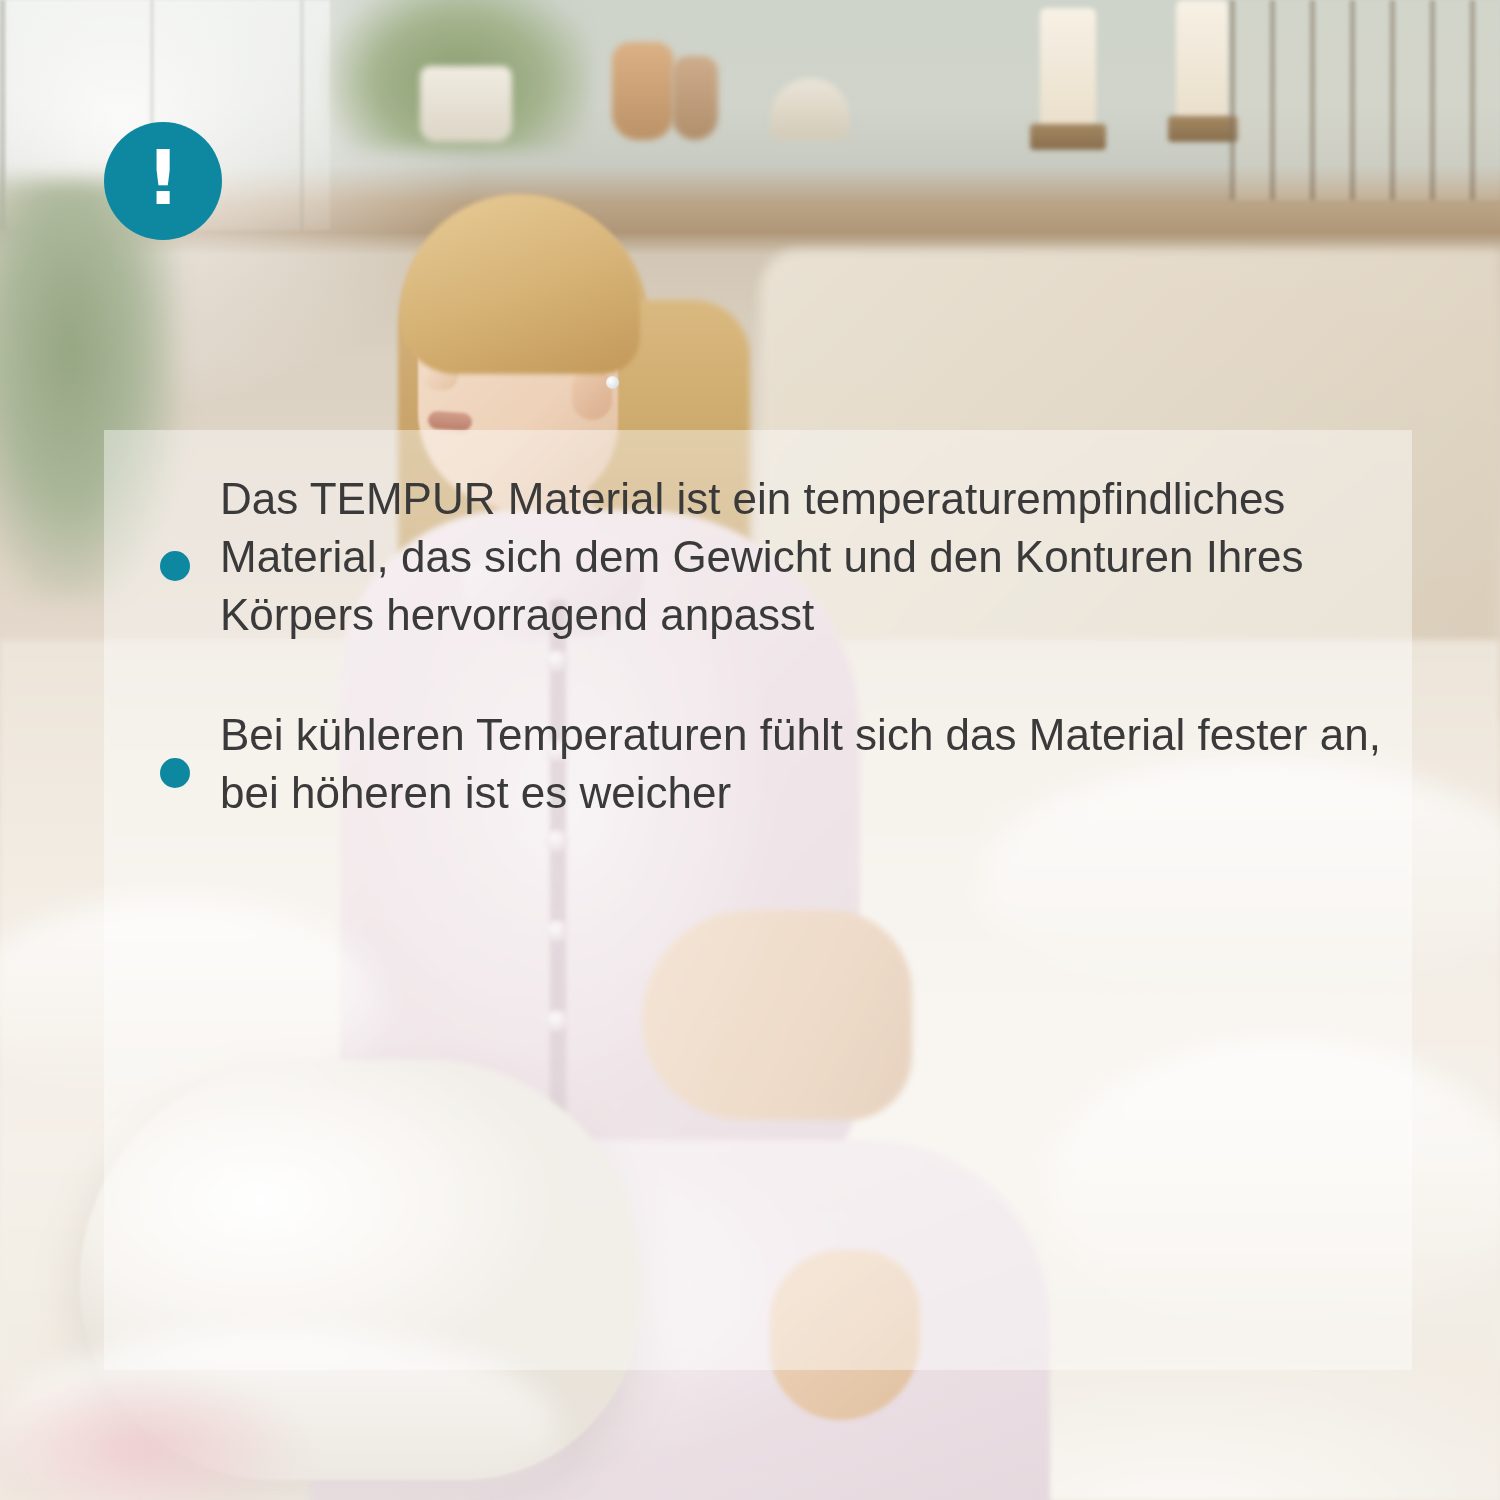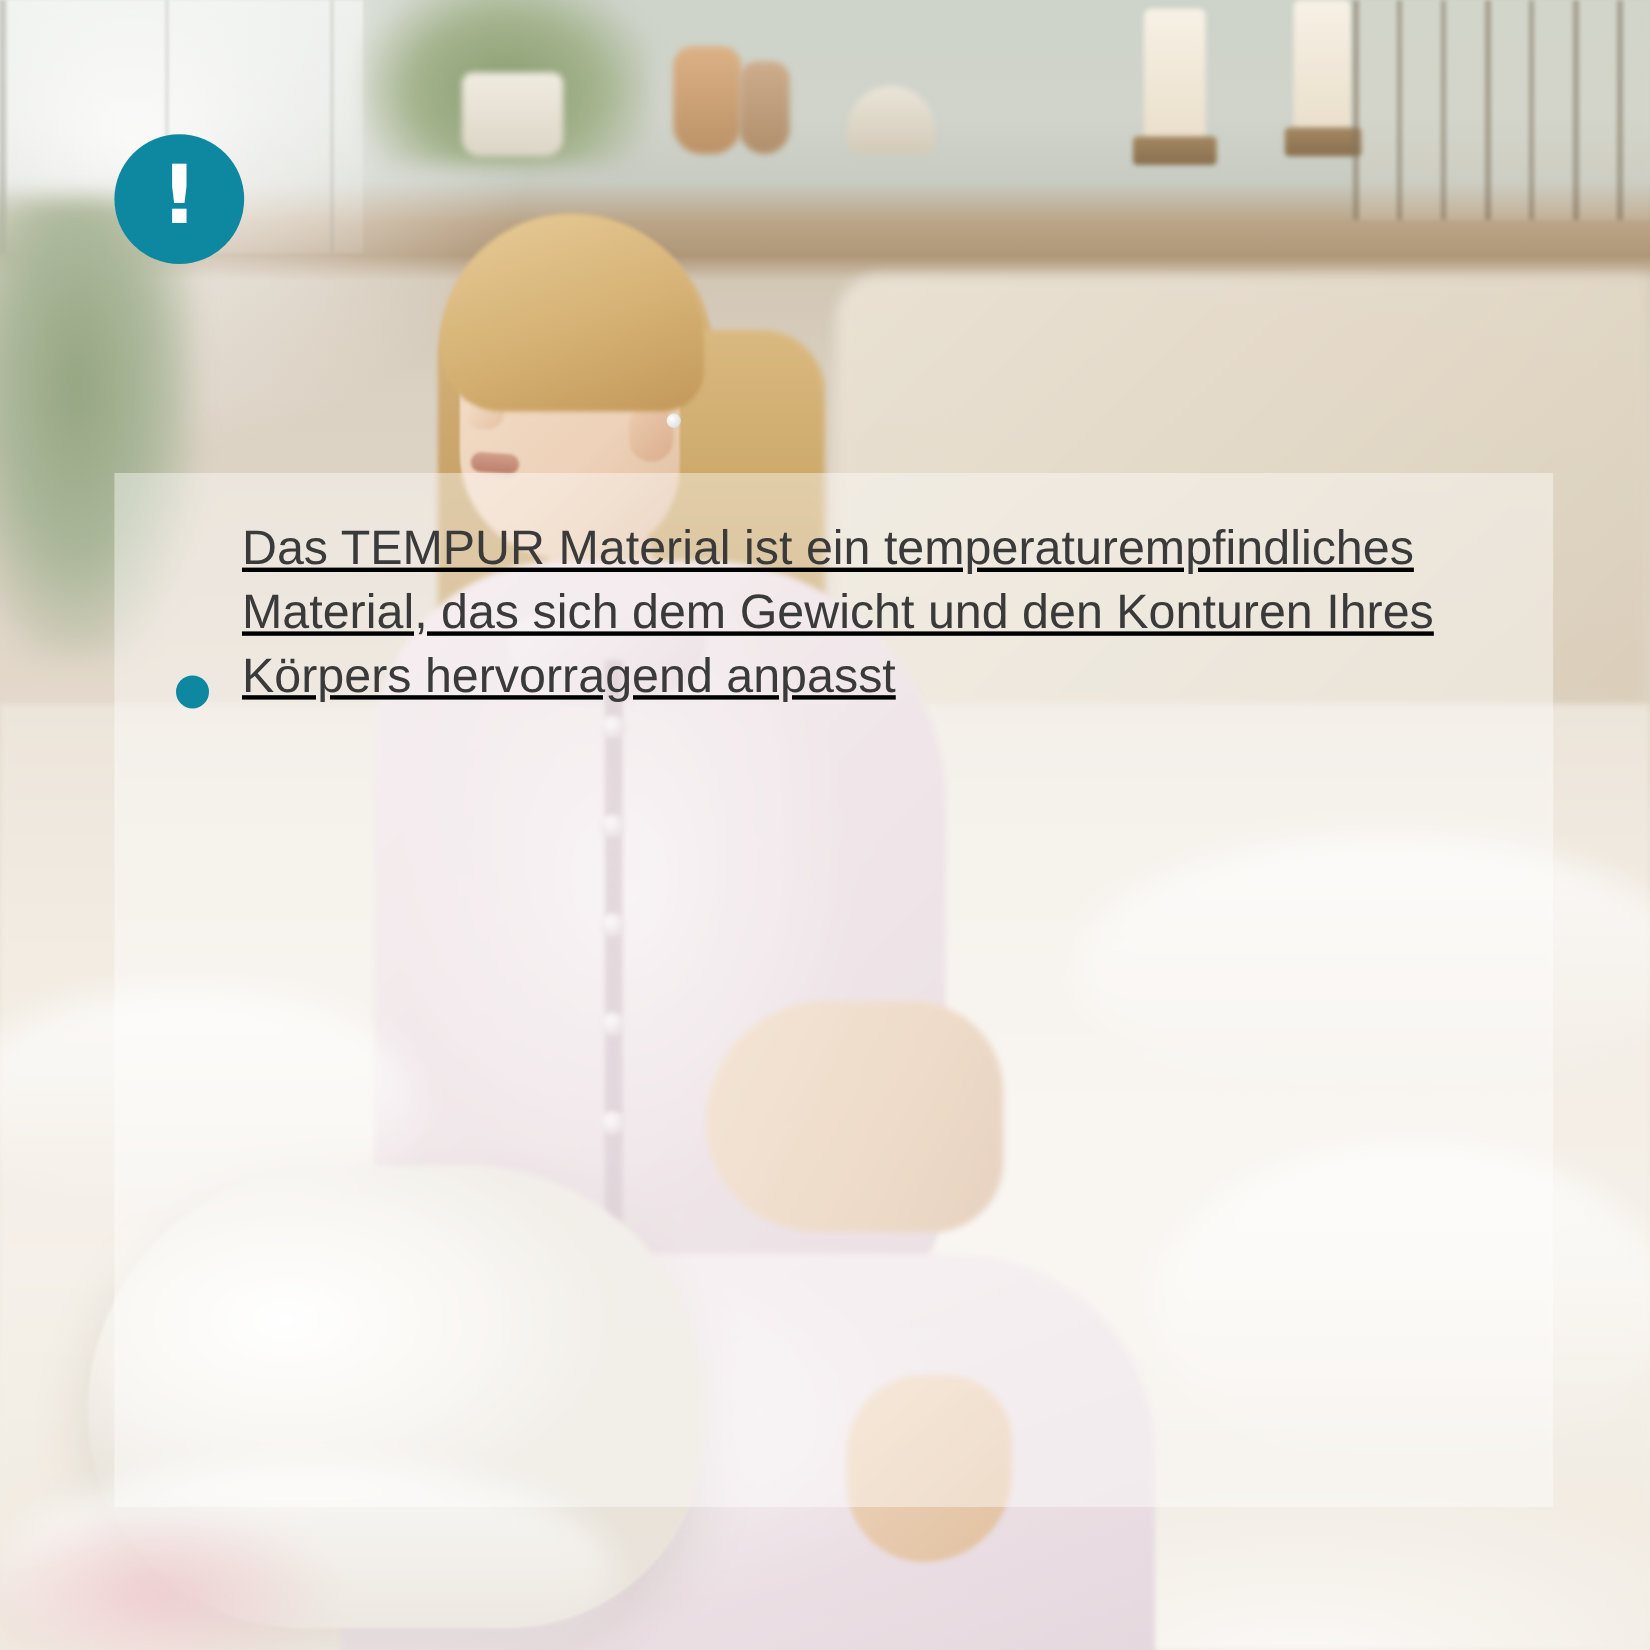--- a/index.html
+++ b/index.html
@@ -299,24 +299,23 @@
     background: rgba(255,255,255,0.42);
     backdrop-filter: blur(2px);
   }
   .bullets {
     position: absolute;
     left: 160px; top: 470px;
     width: 1230px;
   }
   .bullet {
     display: flex;
-    align-items: flex-end;
+    align-items: center;
     gap: 30px;
     margin-bottom: 62px;
-    text-decoration: underline;
   }
   .bullet:last-child { margin-bottom: 0; }
   .dot {
     width: 30px; height: 30px;
     border-radius: 50%;
     background: #0e88a0;
     flex: 0 0 auto;
     margin-top: 18px;
   }
   .bullet-text {
@@ -388,15 +387,19 @@
     <div class="badge">
       <span class="badge-glyph">!</span>
     </div>
   </div>
 
   <div class="bullets">
     <div class="bullet">
       <span class="dot"></span>
       <span class="bullet-text">Das TEMPUR Material ist ein temperaturempfindliches Material, das sich dem Gewicht und den Konturen Ihres Körpers hervorragend anpasst</span>
     </div>
+    <div class="bullet">
+      <span class="dot"></span>
+      <span class="bullet-text">Bei kühleren Temperaturen fühlt sich das Material fester an, bei höheren ist es weicher</span>
+    </div>
   </div>
 
 </div>
 
 </body></html>

